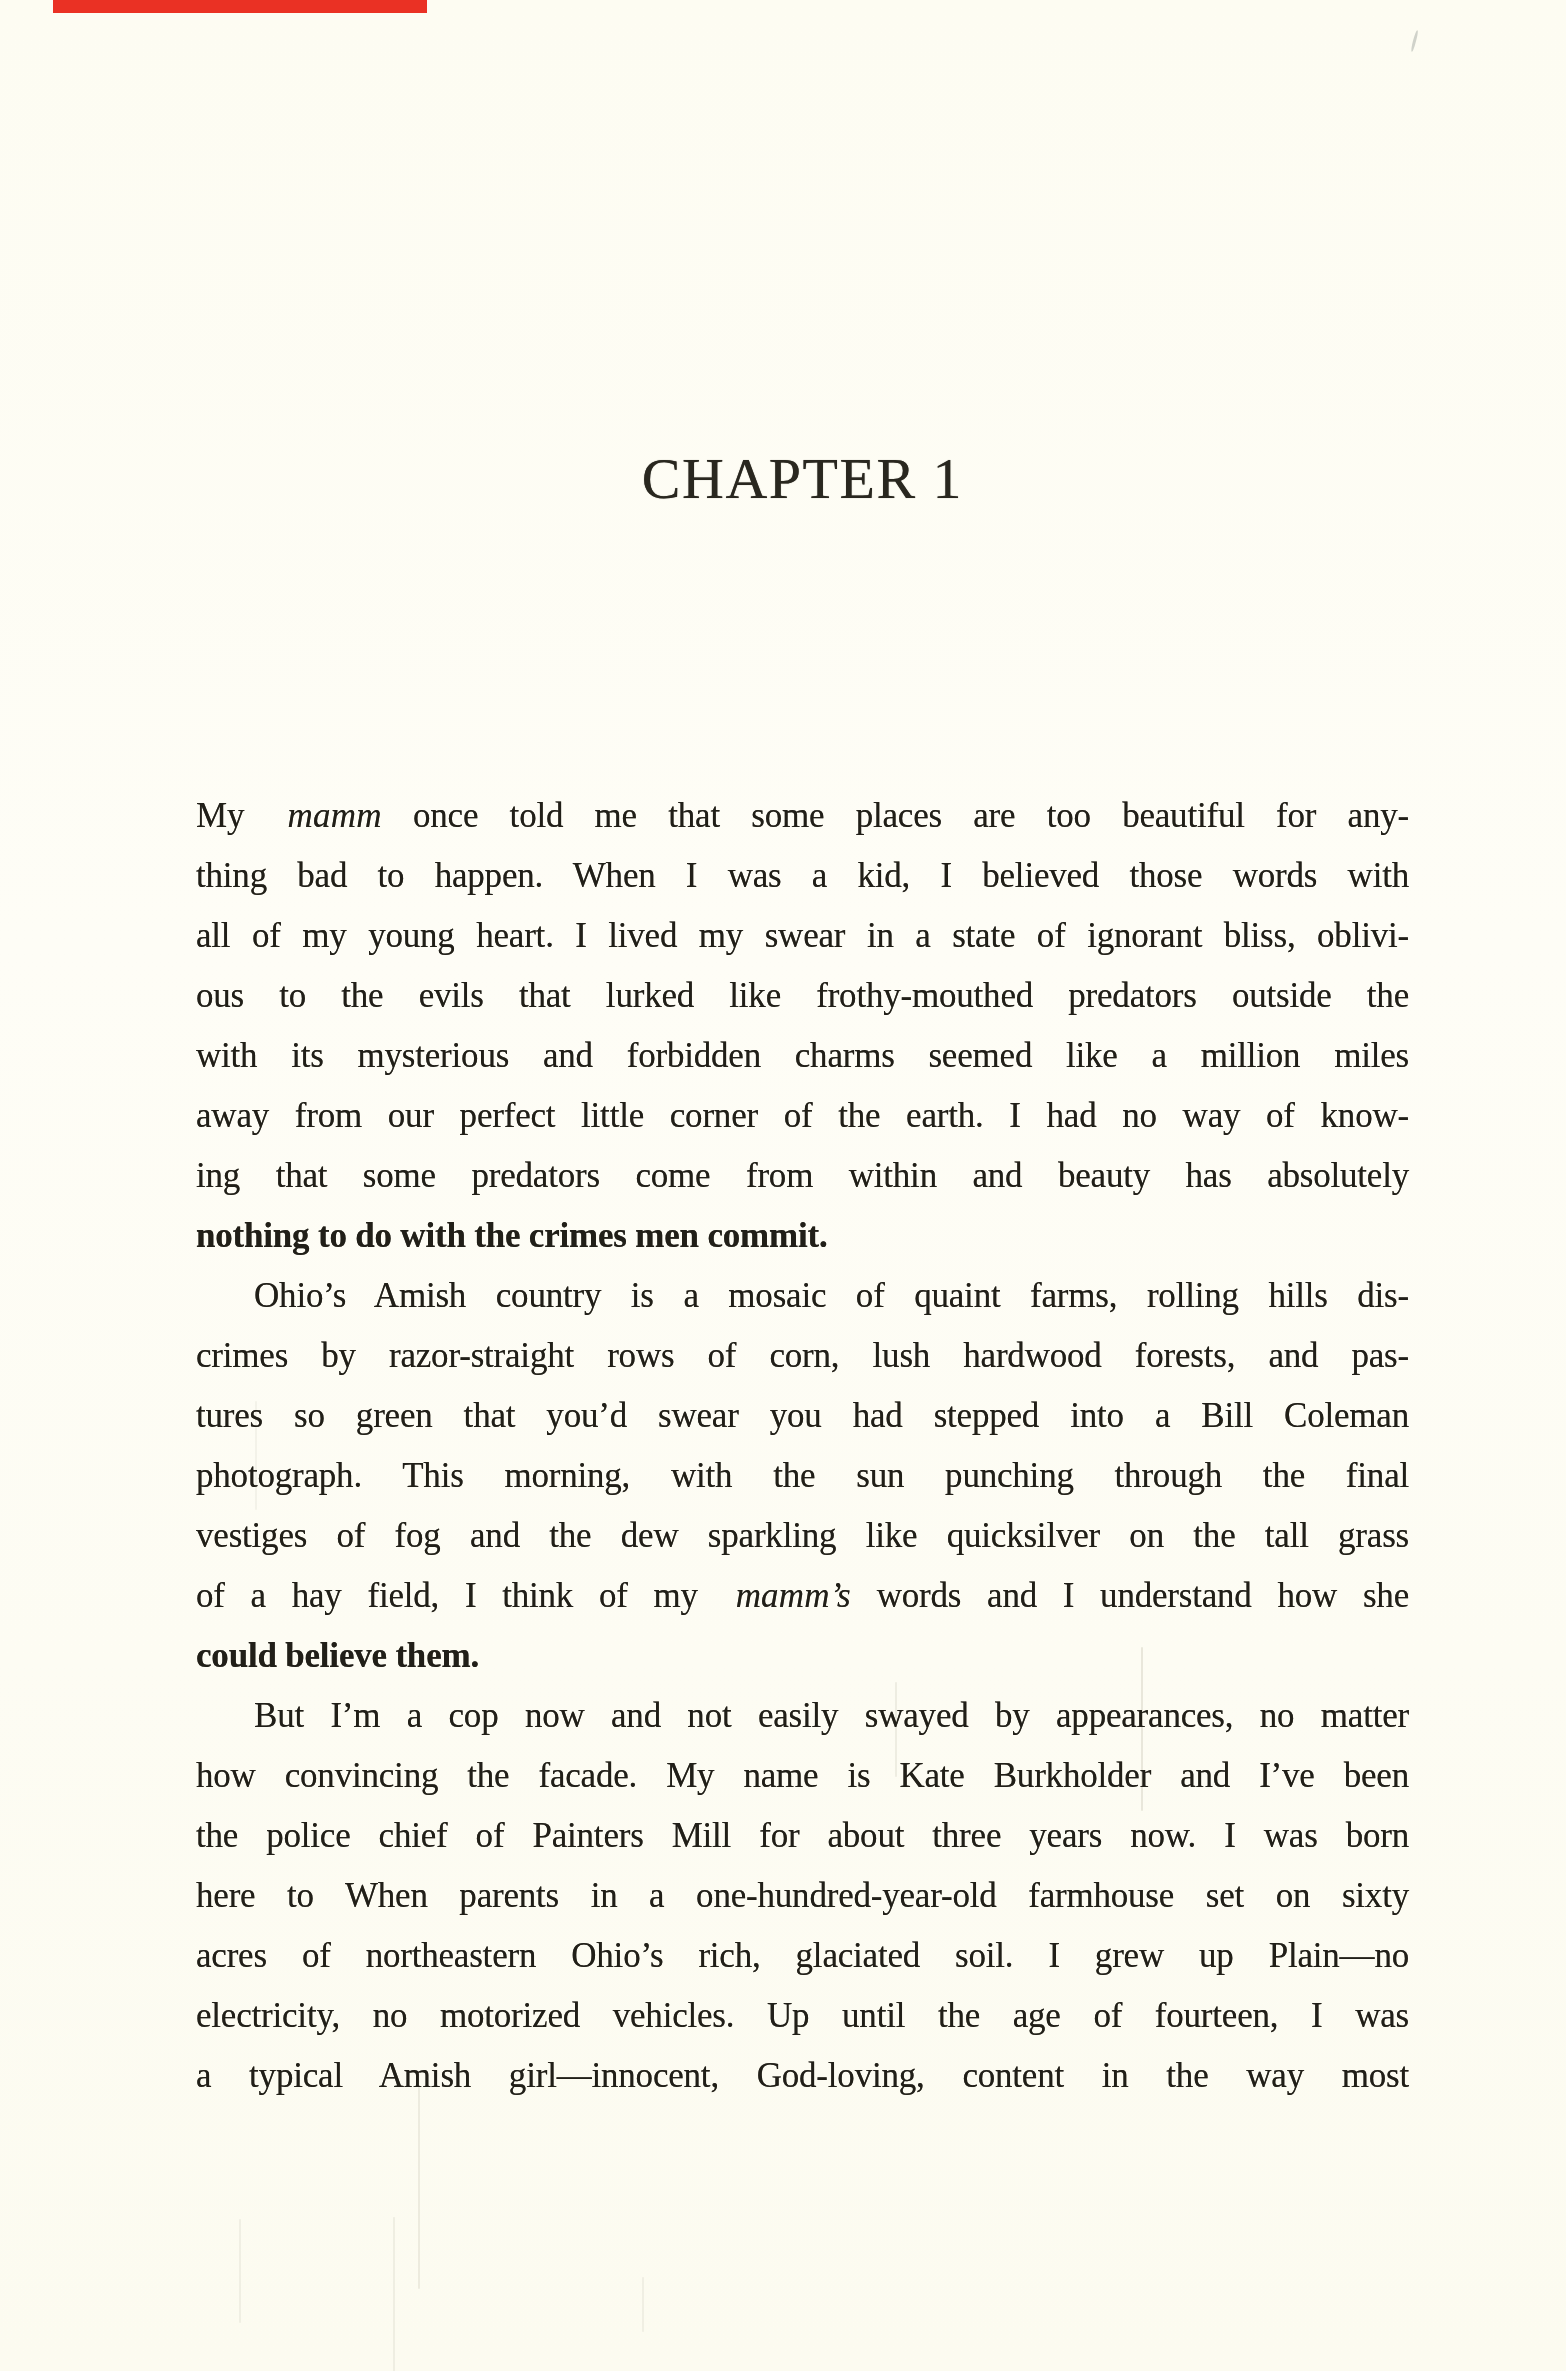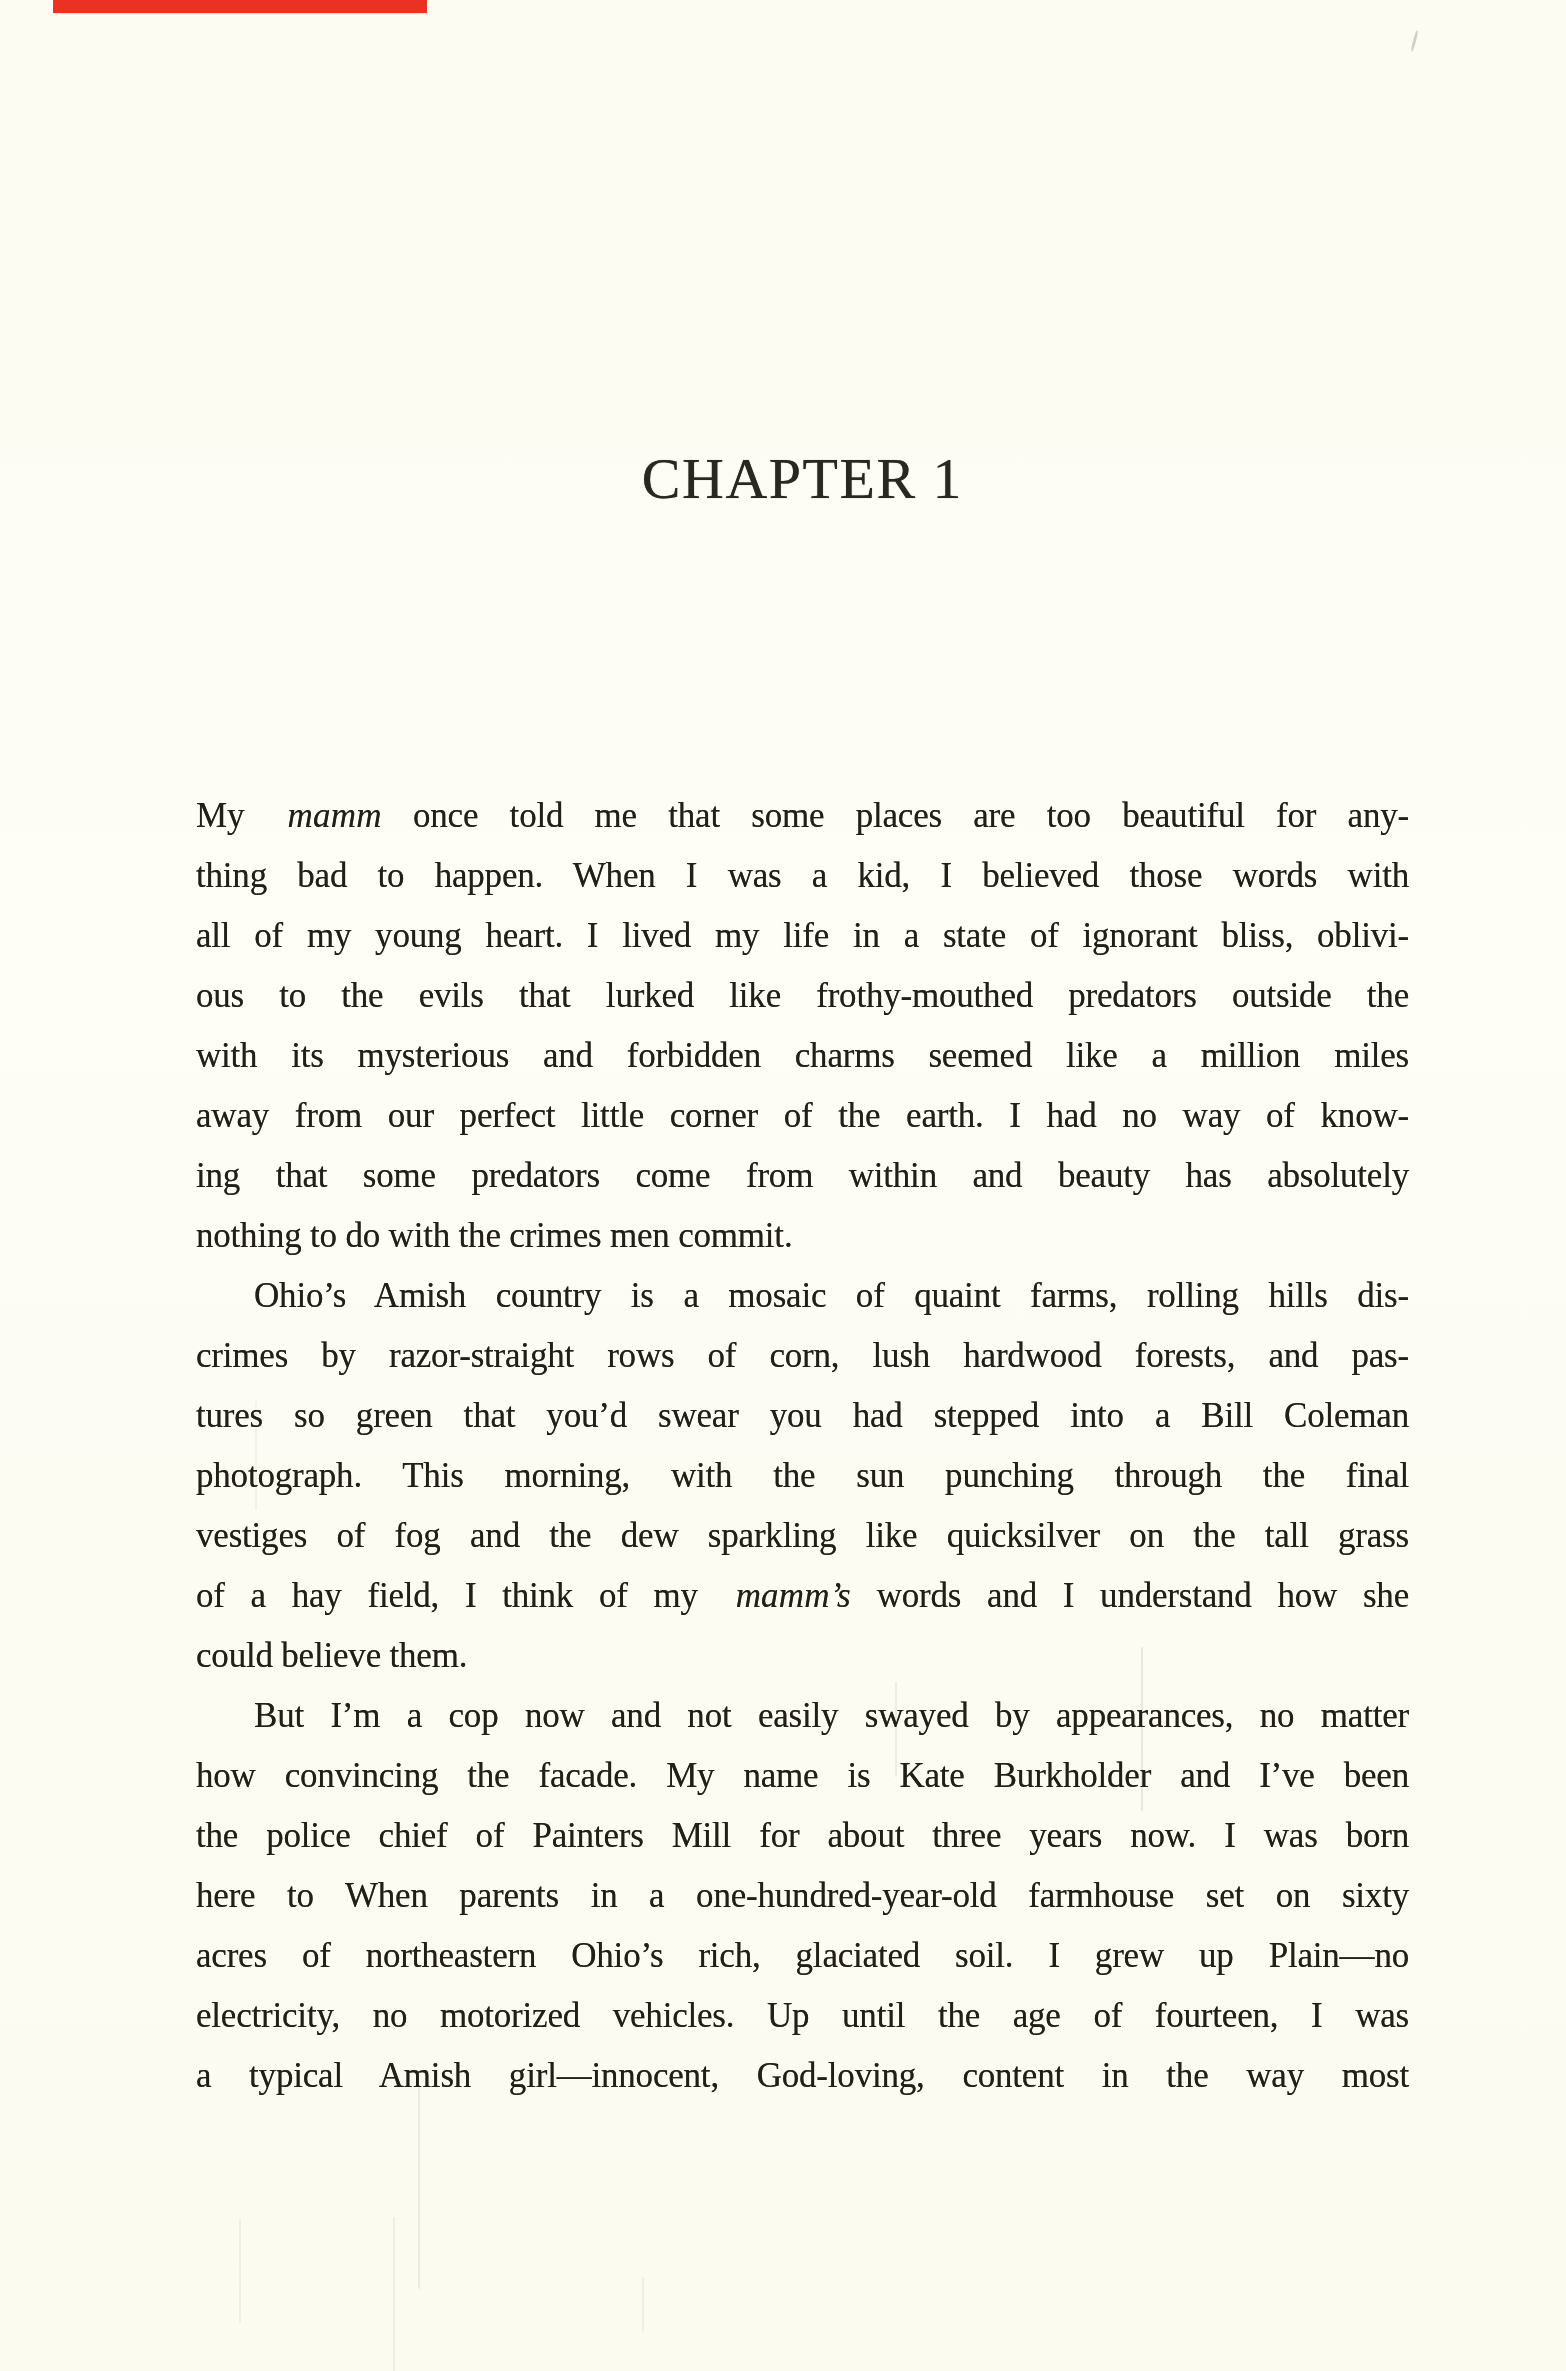--- a/index.html
+++ b/index.html
@@ -78,21 +78,21 @@
     letter-spacing: -0.2px;
   }
   .body-text .line {
     height: 60px;
     line-height: 60px;
     text-align: justify;
     text-align-last: justify;
     white-space: normal;
     overflow: visible;
   }
-  .body-text .line.last { text-align-last: left; }
+  .body-text .line.last { text-align-last: left; font-weight: bold; }
   .body-text .line.indent { text-indent: 58px; }
   .body-text i { letter-spacing: 0.2px; margin-left: 12px; }
 </style>
 </head>
 <body>
 
 <div class="page">
   <div class="red-strip"></div>
   <div class="stray-mark"></div>
   <div class="crease c1"></div>
@@ -101,21 +101,21 @@
   <div class="crease c4"></div>
   <div class="crease c5"></div>
   <div class="crease c6"></div>
   <div class="crease c7"></div>
 
   <h1 class="chapter-title">CHAPTER 1</h1>
 
   <div class="body-text">
       <div class="line">My <i>mamm</i> once told me that some places are too beautiful for any-</div>
       <div class="line">thing bad to happen. When I was a kid, I believed those words with</div>
-      <div class="line">all of my young heart. I lived my life in a state of ignorant bliss, oblivi-</div>
+      <div class="line">all of my young heart. I lived my swear in a state of ignorant bliss, oblivi-</div>
       <div class="line">ous to the evils that lurked like frothy-mouthed predators outside the</div>
       <div class="line">with its mysterious and forbidden charms seemed like a million miles</div>
       <div class="line">away from our perfect little corner of the earth. I had no way of know-</div>
       <div class="line">ing that some predators come from within and beauty has absolutely</div>
       <div class="line last">nothing to do with the crimes men commit.</div>
       <div class="line indent">Ohio’s Amish country is a mosaic of quaint farms, rolling hills dis-</div>
       <div class="line">crimes by razor-straight rows of corn, lush hardwood forests, and pas-</div>
       <div class="line">tures so green that you’d swear you had stepped into a Bill Coleman</div>
       <div class="line">photograph. This morning, with the sun punching through the final</div>
       <div class="line">vestiges of fog and the dew sparkling like quicksilver on the tall grass</div>

